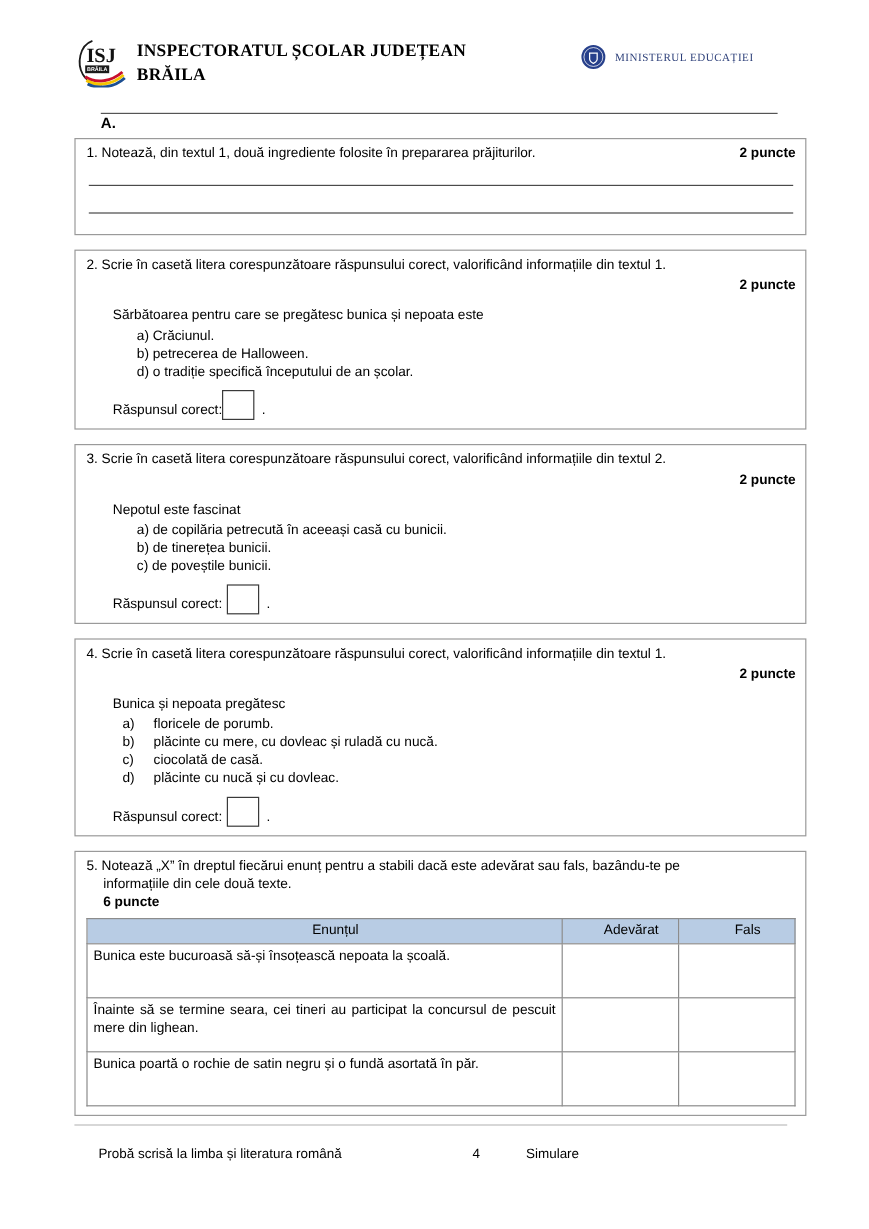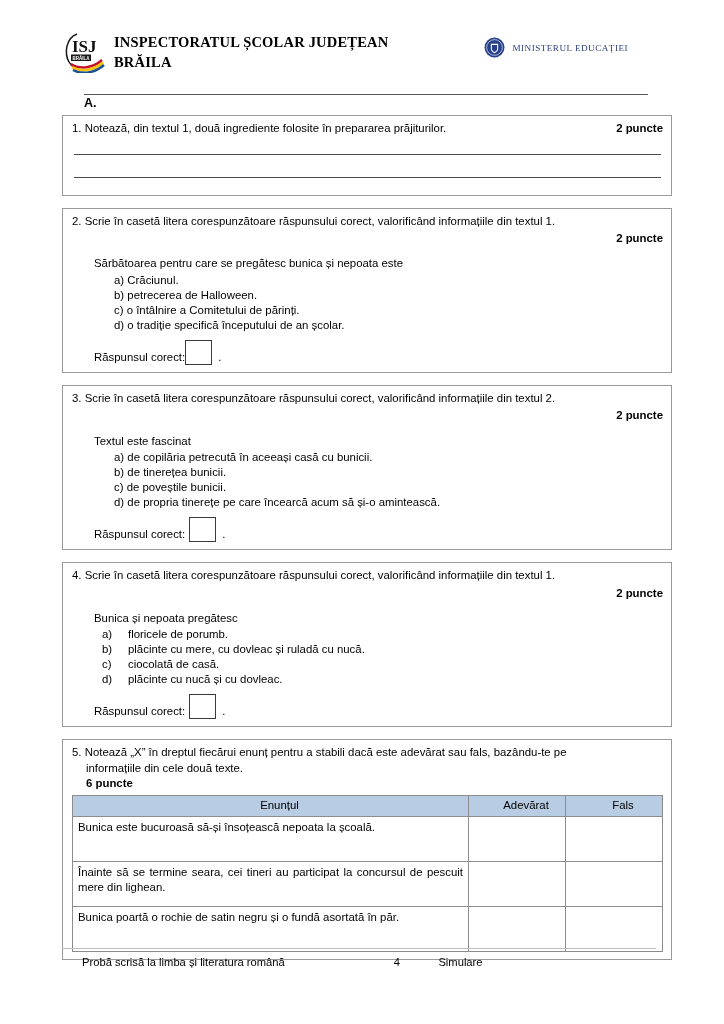--- a/index.html
+++ b/index.html
@@ -26,21 +26,21 @@
 
   
   .doc-header {
     display: flex;
     align-items: flex-start;
     justify-content: space-between;
     height: 56px;
   }
   .isj-block {
     display: flex;
-    align-items: flex-start;
+    align-items: center;
   }
   .isj-logo {
     width: 44px;
     height: 42px;
     flex: 0 0 44px;
     margin-top: 1px;
   }
   .isj-title {
     font-family: "Liberation Serif", serif;
     font-weight: bold;
@@ -194,21 +194,21 @@
     width: 86px;
   }
 
   
   .footer {
     position: absolute;
     left: 62px;
     right: 68px;
     bottom: 56px;
     border-top: 1px solid #bdbdbd;
-    padding-top: 7px;
+    padding-top: 18px;
     display: flex;
     font-size: 11.2px;
   }
   .f-left  { flex: 0 0 46%; padding-left: 20px;}
   .f-mid   { flex: 0 0 14%; text-align: center; }
   .f-right { flex: 1; text-align: left; padding-right: 22px;}
 </style>
 </head>
 <body>
 
@@ -256,39 +256,37 @@
     </div>
   </div>
 
   <div class="qbox">
     <div class="q-stem">2. Scrie în casetă litera corespunzătoare răspunsului corect, valorificând informațiile din textul 1.</div>
     <div class="pts-right">2 puncte</div>
     <div class="lead">Sărbătoarea pentru care se pregătesc bunica și nepoata este</div>
     <div class="opts">
       <div class="opt">a) Crăciunul.</div>
       <div class="opt">b) petrecerea de Halloween.</div>
-      <div class="opt">c) o întâlnire a Comitetului de părinți.</div>
       <div class="opt">d) o tradiție specifică începutului de an școlar.</div>
     </div>
     <div class="answer-row tight">
       <span class="answer-label">Răspunsul corect:</span>
       <span class="answer-box"></span>
       <span class="answer-dot">.</span>
     </div>
   </div>
 
   <div class="qbox">
     <div class="q-stem">3. Scrie în casetă litera corespunzătoare răspunsului corect, valorificând informațiile din textul 2.</div>
     <div class="pts-right">2 puncte</div>
-    <div class="lead">Textul este fascinat</div>
+    <div class="lead">Nepotul este fascinat</div>
     <div class="opts">
       <div class="opt">a) de copilăria petrecută în aceeași casă cu bunicii.</div>
       <div class="opt">b) de tinerețea bunicii.</div>
       <div class="opt">c) de poveștile bunicii.</div>
-      <div class="opt">d) de propria tinerețe pe care încearcă acum să și-o amintească.</div>
     </div>
     <div class="answer-row">
       <span class="answer-label">Răspunsul corect:</span>
       <span class="answer-box"></span>
       <span class="answer-dot">.</span>
     </div>
   </div>
 
   <div class="qbox">
     <div class="q-stem">4. Scrie în casetă litera corespunzătoare răspunsului corect, valorificând informațiile din textul 1.</div>

